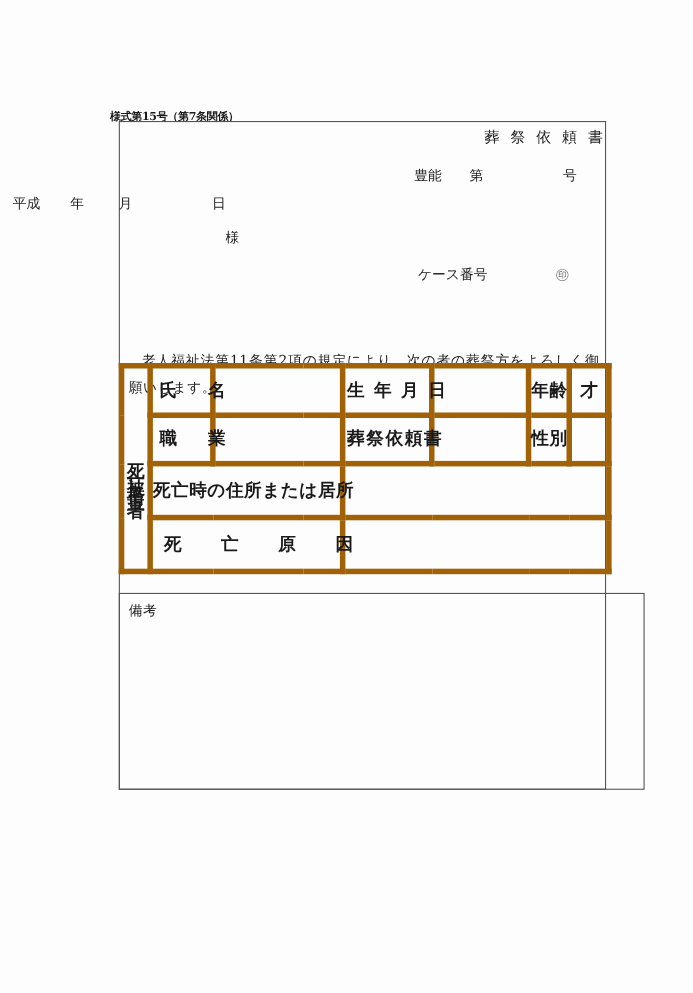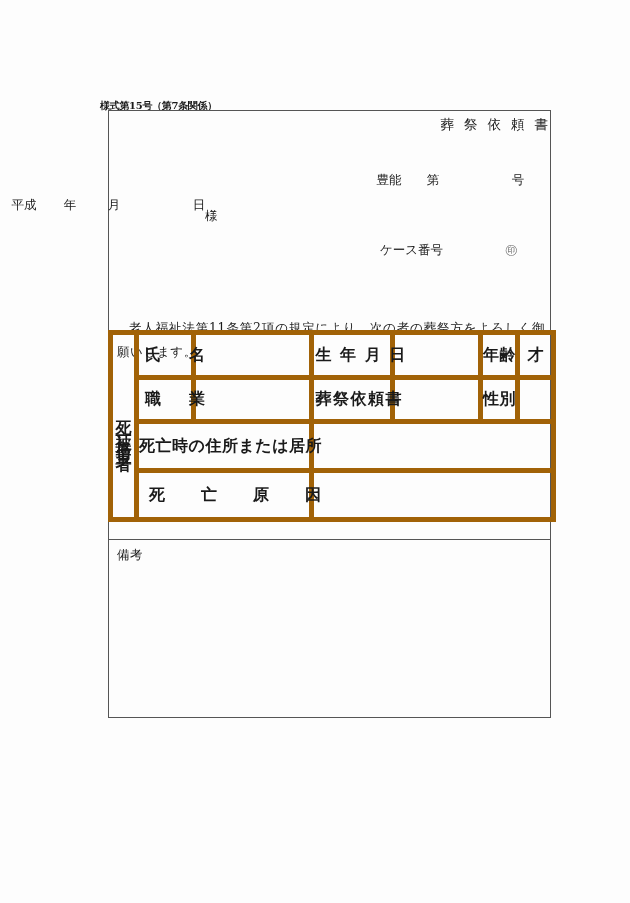--- a/index.html
+++ b/index.html
@@ -98,21 +98,21 @@
   }
   .date-line {
     position: absolute;
     left: 0;
     top: 177px;
     width: 551px;
     display: flex;
     font-size: 12.5px;
     white-space: nowrap;
   }
-  .fld { display: inline-block; text-align: center; margin-top: 20px; }
+  .fld { display: inline-block; text-align: center; }
   .w-era  { width: 48px; }
   .w-col1 { width: 44px; }
   .w-col2 { width: 44px; }
   .w-col3 { width: 42px; }
   .pad-right { padding-right: 12px; }
 
   .addressee {
     position: absolute;
     left: 205px;
     top: 208px;
@@ -219,21 +219,21 @@
   .fee-value {
     text-align: right;
     padding-right: 12px !important;
   }
 
   
   .remarks {
     position: absolute;
     left: 108px;
     top: 539px;
-    width: 443px;
+    width: 478px;
     height: 179px;
     border: 1px solid #555;
     box-sizing: border-box;
   }
   .remarks-label {
     position: absolute;
     left: 8px;
     top: 7px;
     font-size: 12.5px;
     letter-spacing: 0.5px;

